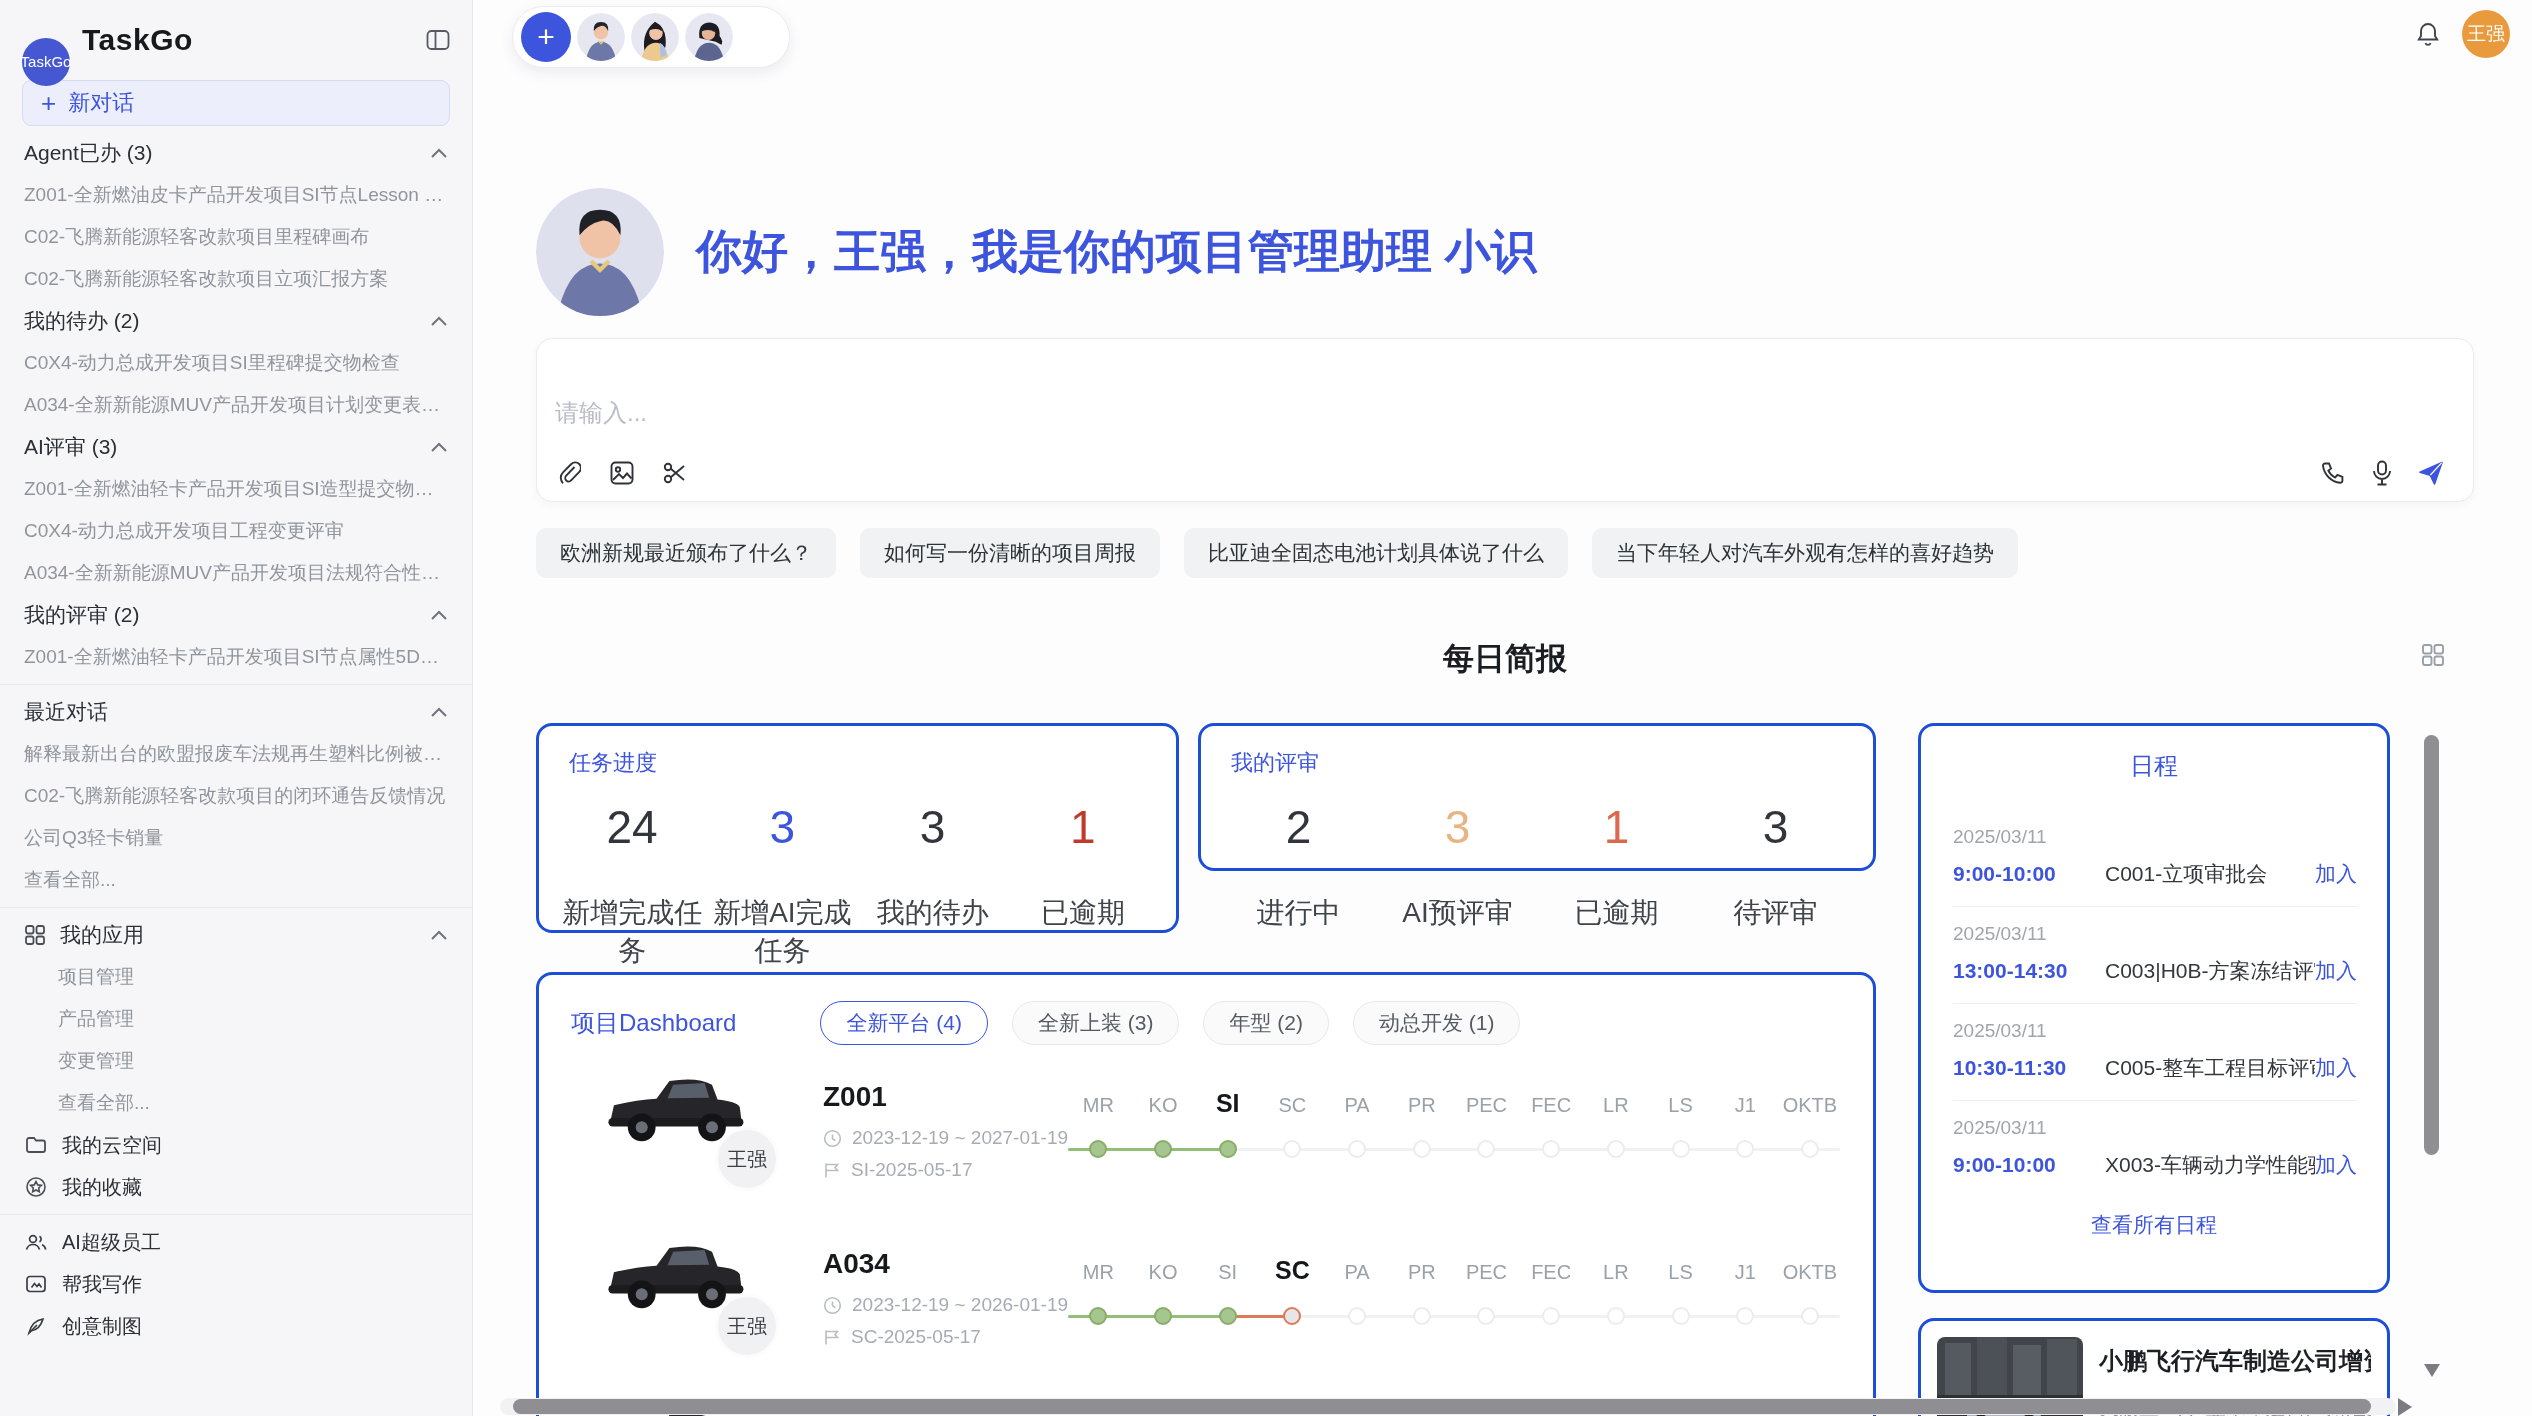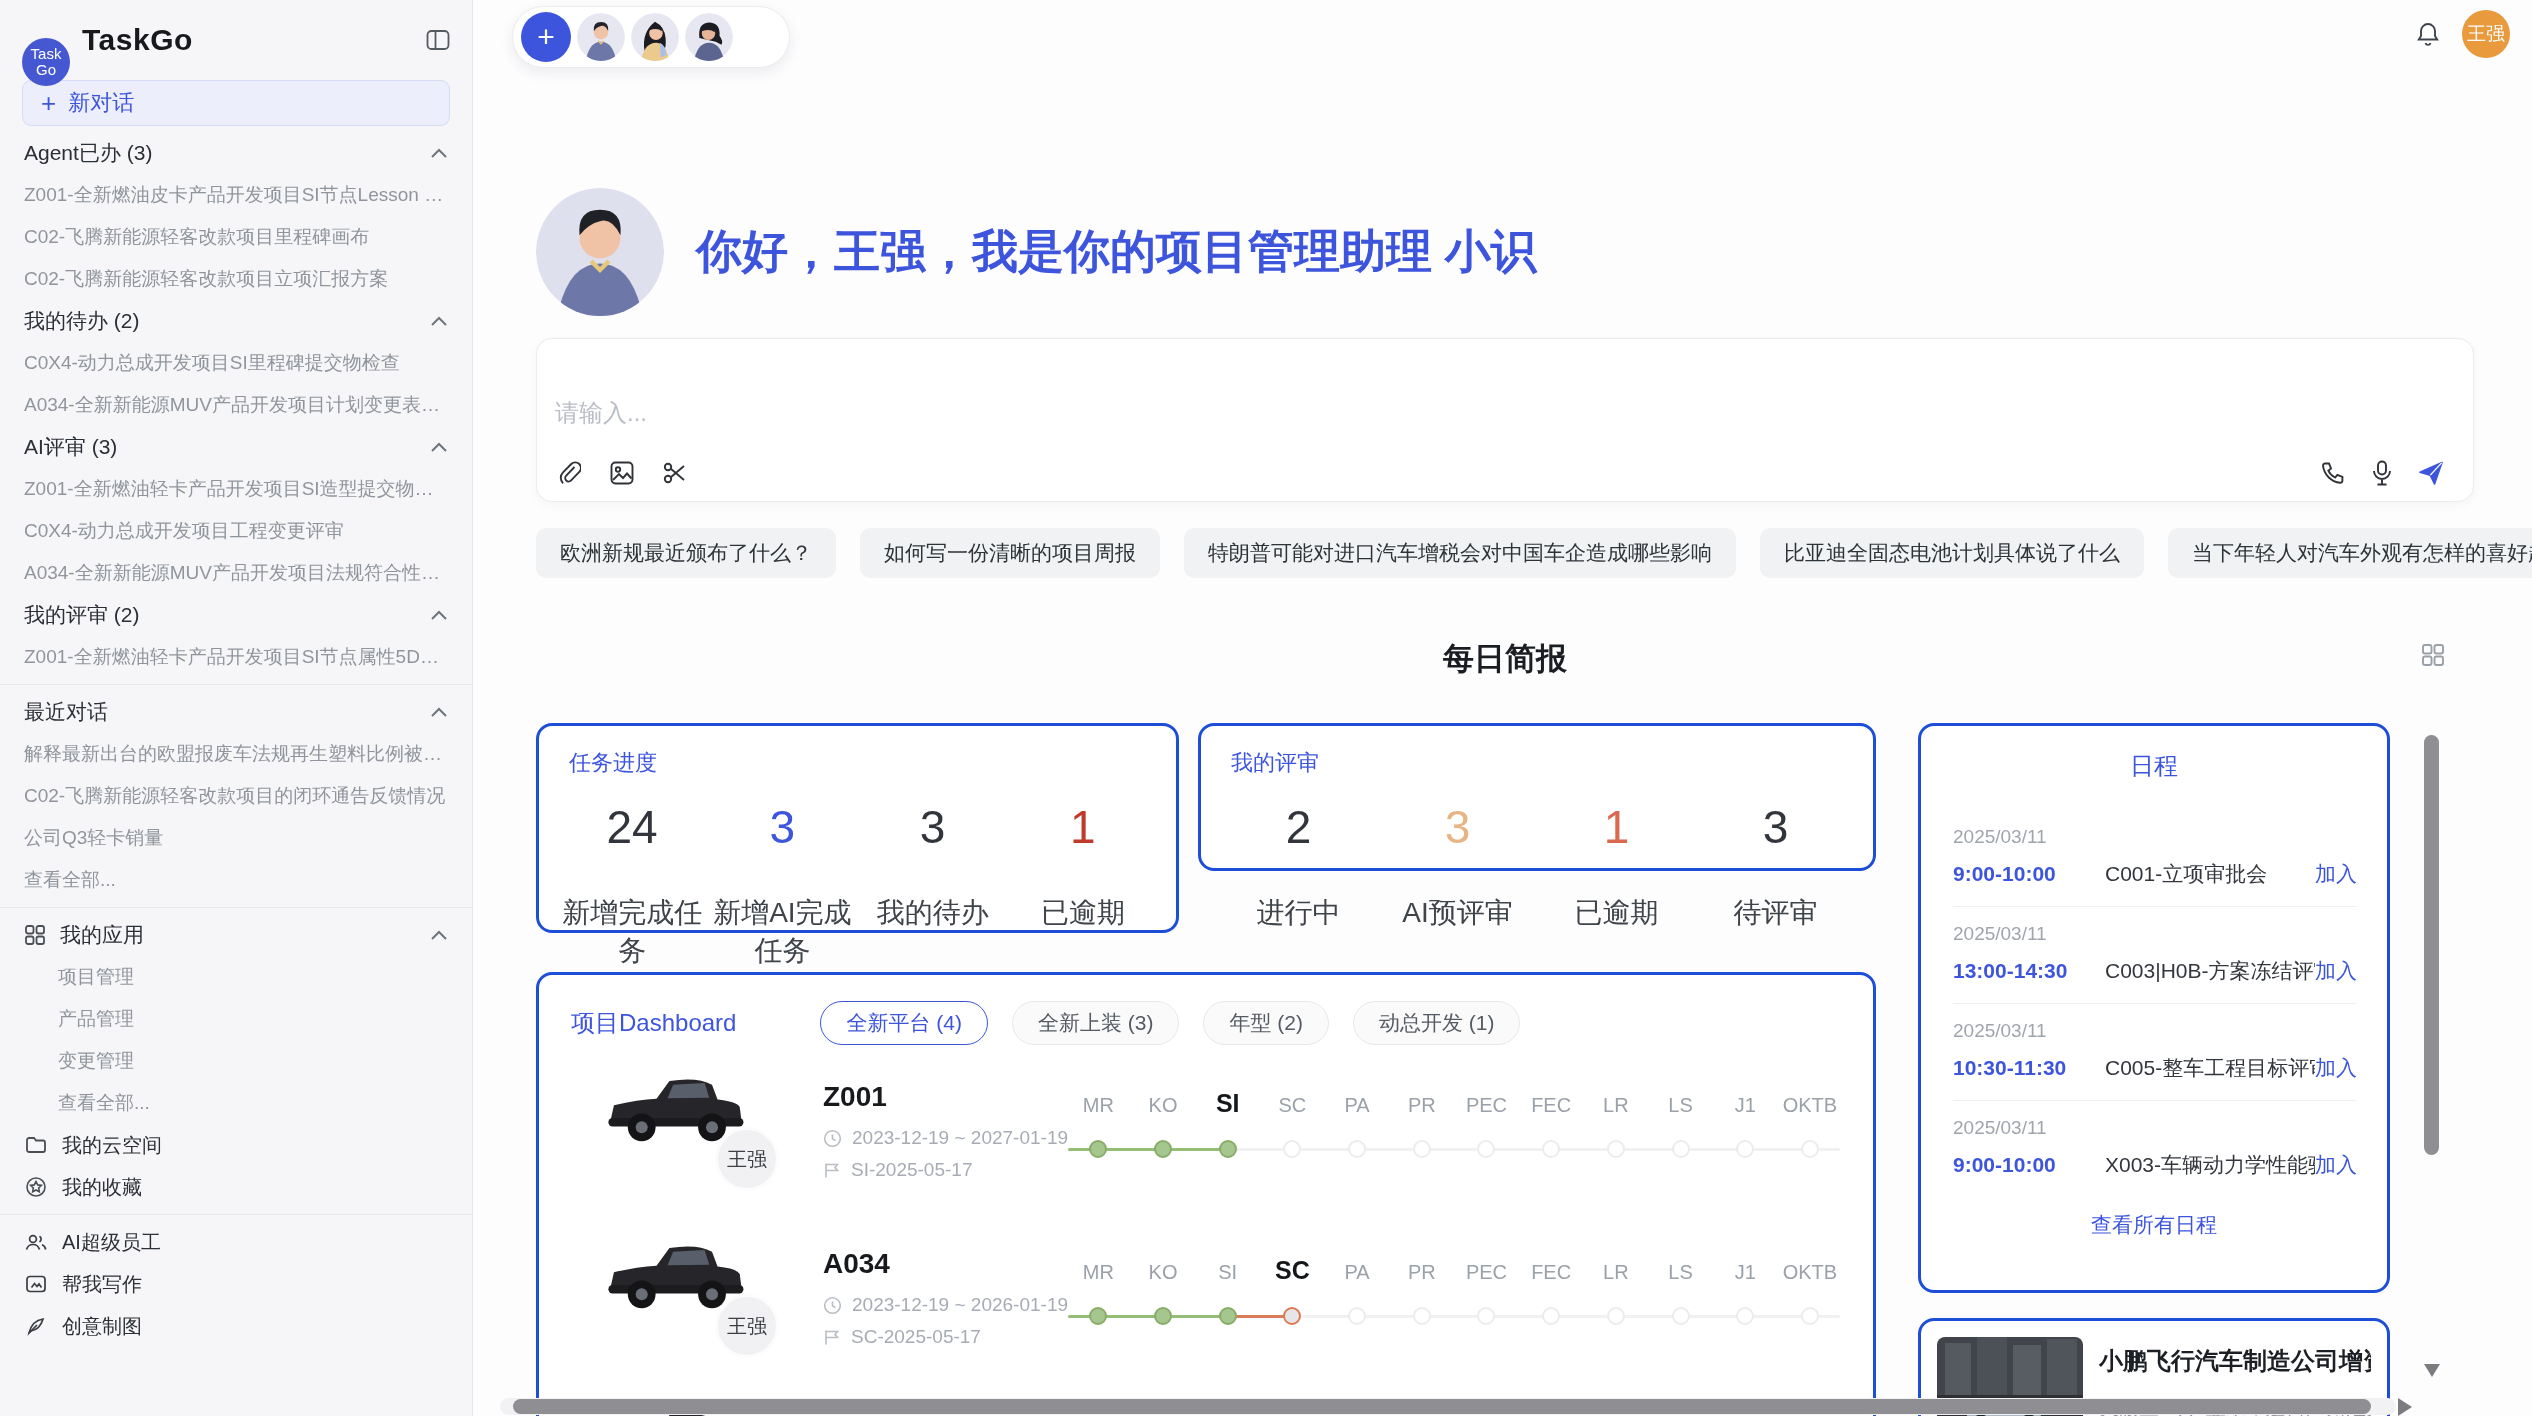--- a/index.html
+++ b/index.html
@@ -5,21 +5,21 @@
   * { margin:0; padding:0; box-sizing:border-box; }
   html,body { width:2532px; height:1416px; overflow:hidden; background:#fff;
     font-family:"Liberation Sans","DejaVu Sans",sans-serif; }
   .screen { position:relative; width:2532px; height:1416px; background:#fdfdfe; overflow:hidden; }
 
   
   .sidebar { position:absolute; left:0; top:0; width:473px; height:1416px;
     background:#f6f6f8; border-right:1px solid #e7e8ea; padding:14px 0 0 0; }
   .sb-head { display:flex; align-items:center; height:52px; padding:0 22px; }
   .logo { width:48px; height:48px; border-radius:50%; background:#4558d2; color:#fff;
-    display:flex; flex-direction:column; align-items:center; justify-content:center;
+    display:flex; flex-direction:row; align-items:center; justify-content:center;
     font-size:15px; line-height:16px; font-weight:500;margin-top:43px; }
   .app-title { font-size:30px; font-weight:700; color:#17191d; margin-left:12px; letter-spacing:.5px; }
   .collapse { margin-left:auto; cursor:pointer; display:flex; }
   .new-chat { margin:14px 22px 6px; height:46px; border:1px solid #d6dbf4; background:#eceefb;
     border-radius:9px; display:flex; align-items:center; padding:0 18px; color:#3d55dd;
     font-size:22px; cursor:pointer; }
   .new-chat .plus { font-size:26px; margin-right:12px; font-weight:400; }
   .sb-sec-h { display:flex; align-items:center; height:42px; padding:0 24px; color:#2b2f36;
     font-size:21px; font-weight:500; }
   .sb-sec-h .chev { margin-left:auto; display:flex; cursor:pointer; }
@@ -398,21 +398,20 @@
           <path d="M3 13.2 L25 3.5 L17.5 25 L13.2 16.2 Z M13.2 16.2 L25 3.5" stroke="#3d55dd" stroke-width="1.6" fill="#3d55dd" stroke-linejoin="round"></path>
           <path d="M13.4 16 L24.6 3.9" stroke="#fff" stroke-width="1.2"></path>
         </svg>
       </span>
     </div>
   </div>
 
   <div class="chips">
     <div class="chip">欧洲新规最近颁布了什么？</div>
     <div class="chip">如何写一份清晰的项目周报</div>
-    <div class="chip">特朗普可能对进口汽车增税会对中国车企造成哪些影响</div>
     <div class="chip">比亚迪全固态电池计划具体说了什么</div>
     <div class="chip">当下年轻人对汽车外观有怎样的喜好趋势</div>
   </div>
 
   <div class="brief-head">
     <div class="brief-title">每日简报</div>
     <div class="brief-grid">
       <svg width="26" height="26" viewBox="0 0 26 26" fill="none" stroke="#9aa0a7" stroke-width="1.9">
         <rect x="3" y="3" width="8.5" height="8.5" rx="2"></rect>
           <rect x="14.5" y="3" width="8.5" height="8.5" rx="2"></rect>

